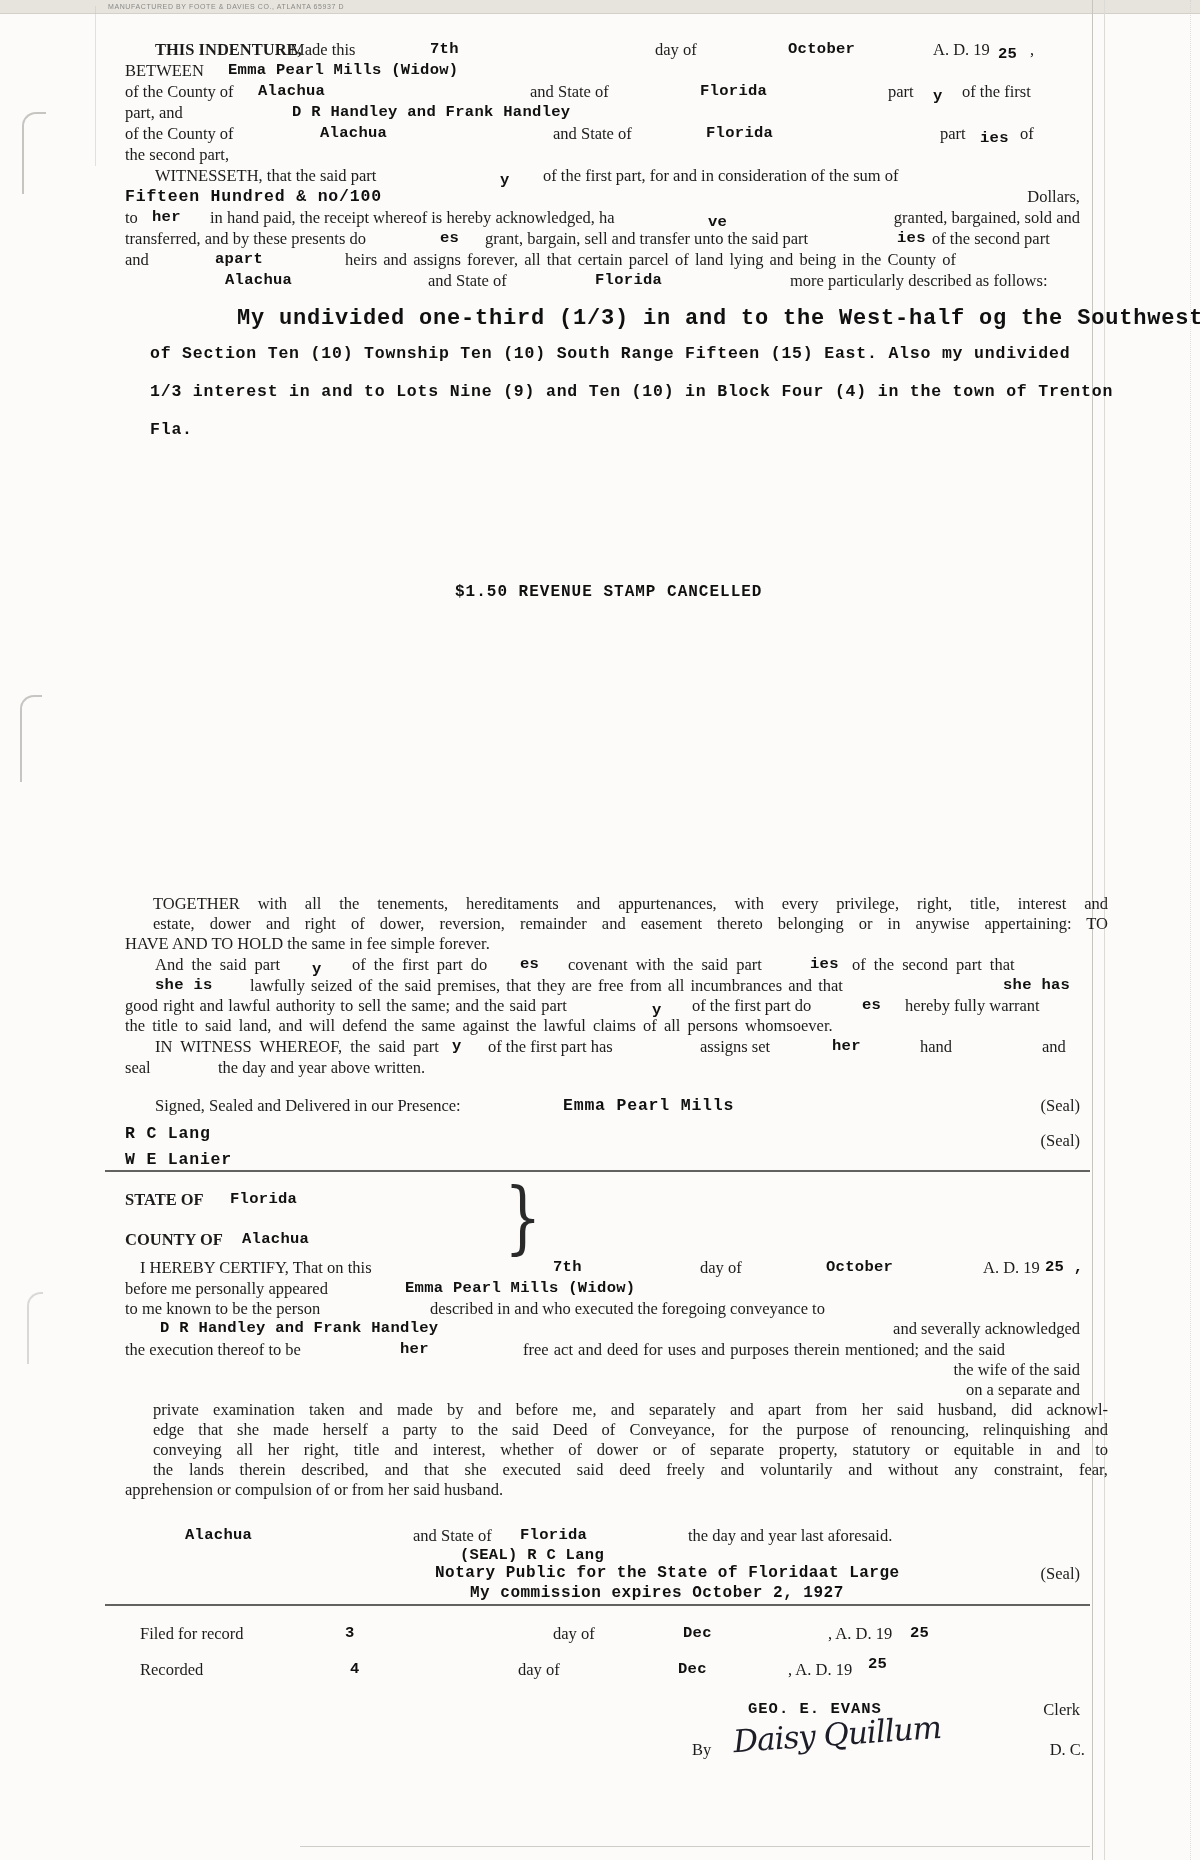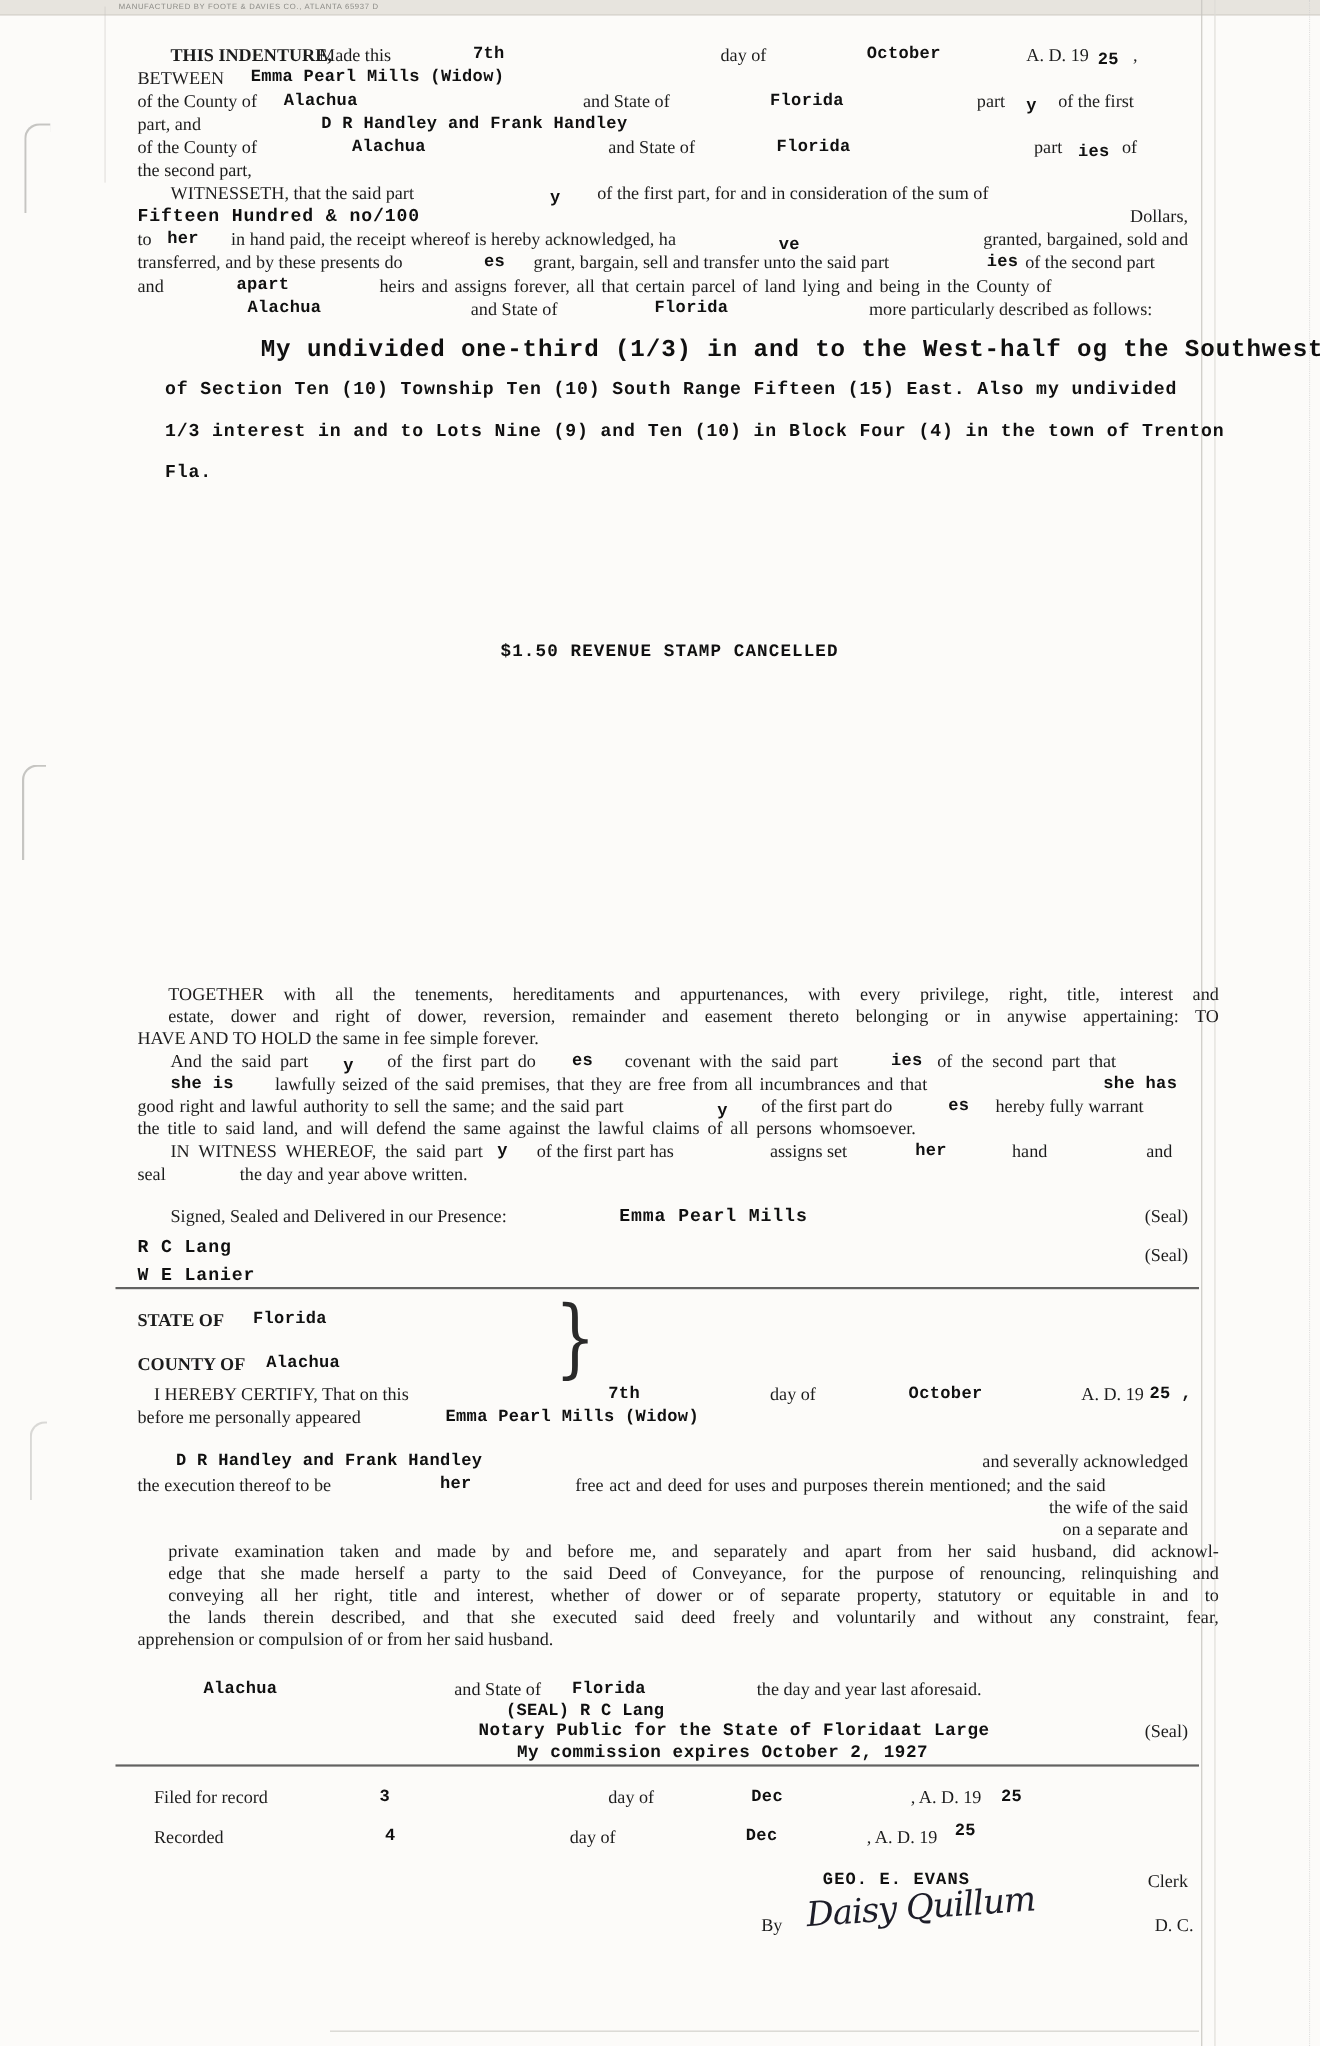--- a/index.html
+++ b/index.html
@@ -212,20 +212,24 @@
     <span class="t" style="left:553px">7th</span>
     <span style="left:700px">day of</span>
     <span class="t" style="left:826px">October</span>
     <span style="left:983px">A. D. 19</span>
     <span class="t" style="left:1045px">25 ,</span>
   </div>
   <div class="ln" style="top:1279px">
     <span style="left:125px">before me personally appeared</span>
     <span class="t" style="left:405px">Emma Pearl Mills (Widow)</span>
   </div>
+  <div class="ln" style="top:1299px">
+    <span style="left:125px">to me known to be the person</span>
+    <span style="left:430px">described in and who executed the foregoing conveyance to</span>
+  </div>
   <div class="ln" style="top:1319px">
     <span class="t" style="left:160px">D R Handley and Frank Handley</span>
     <span style="right:120px">and severally acknowledged</span>
   </div>
   <div class="ln" style="top:1340px">
     <span style="left:125px">the execution thereof to be</span>
     <span class="t" style="left:400px">her</span>
     <span style="left:523px;word-spacing:1px">free act and deed for uses and purposes therein mentioned; and the said</span>
   </div>
   <div class="ln" style="top:1360px">

